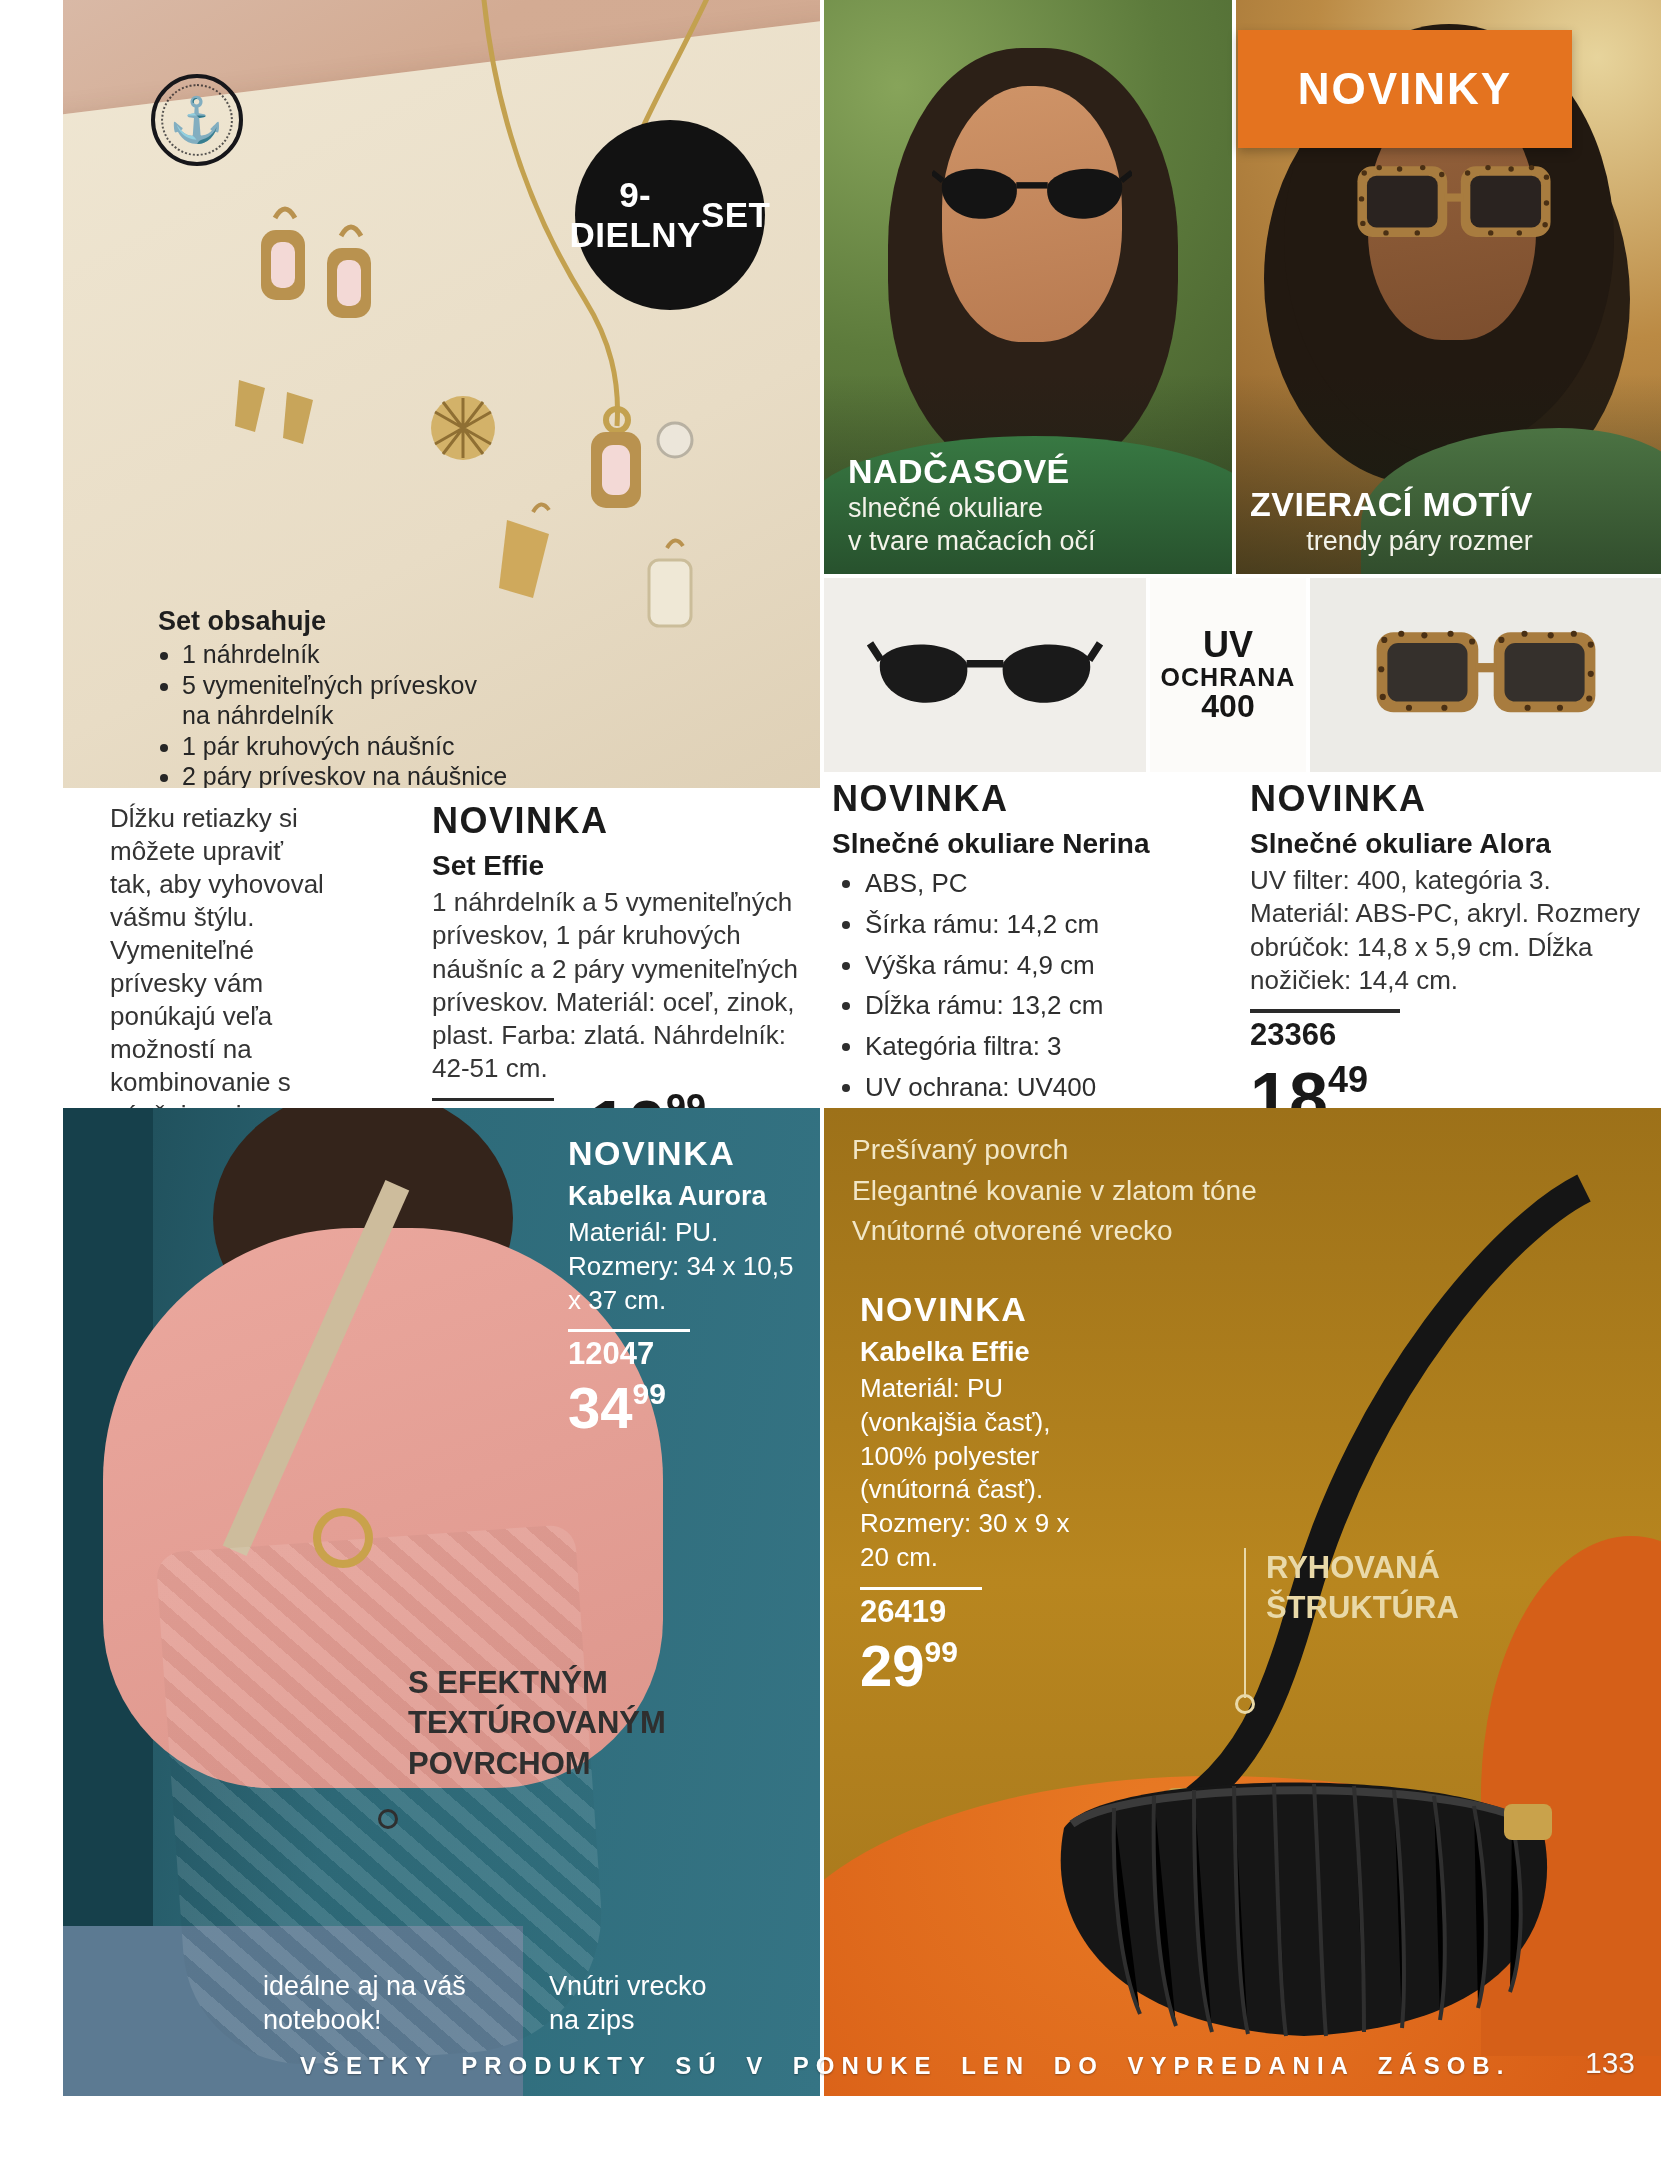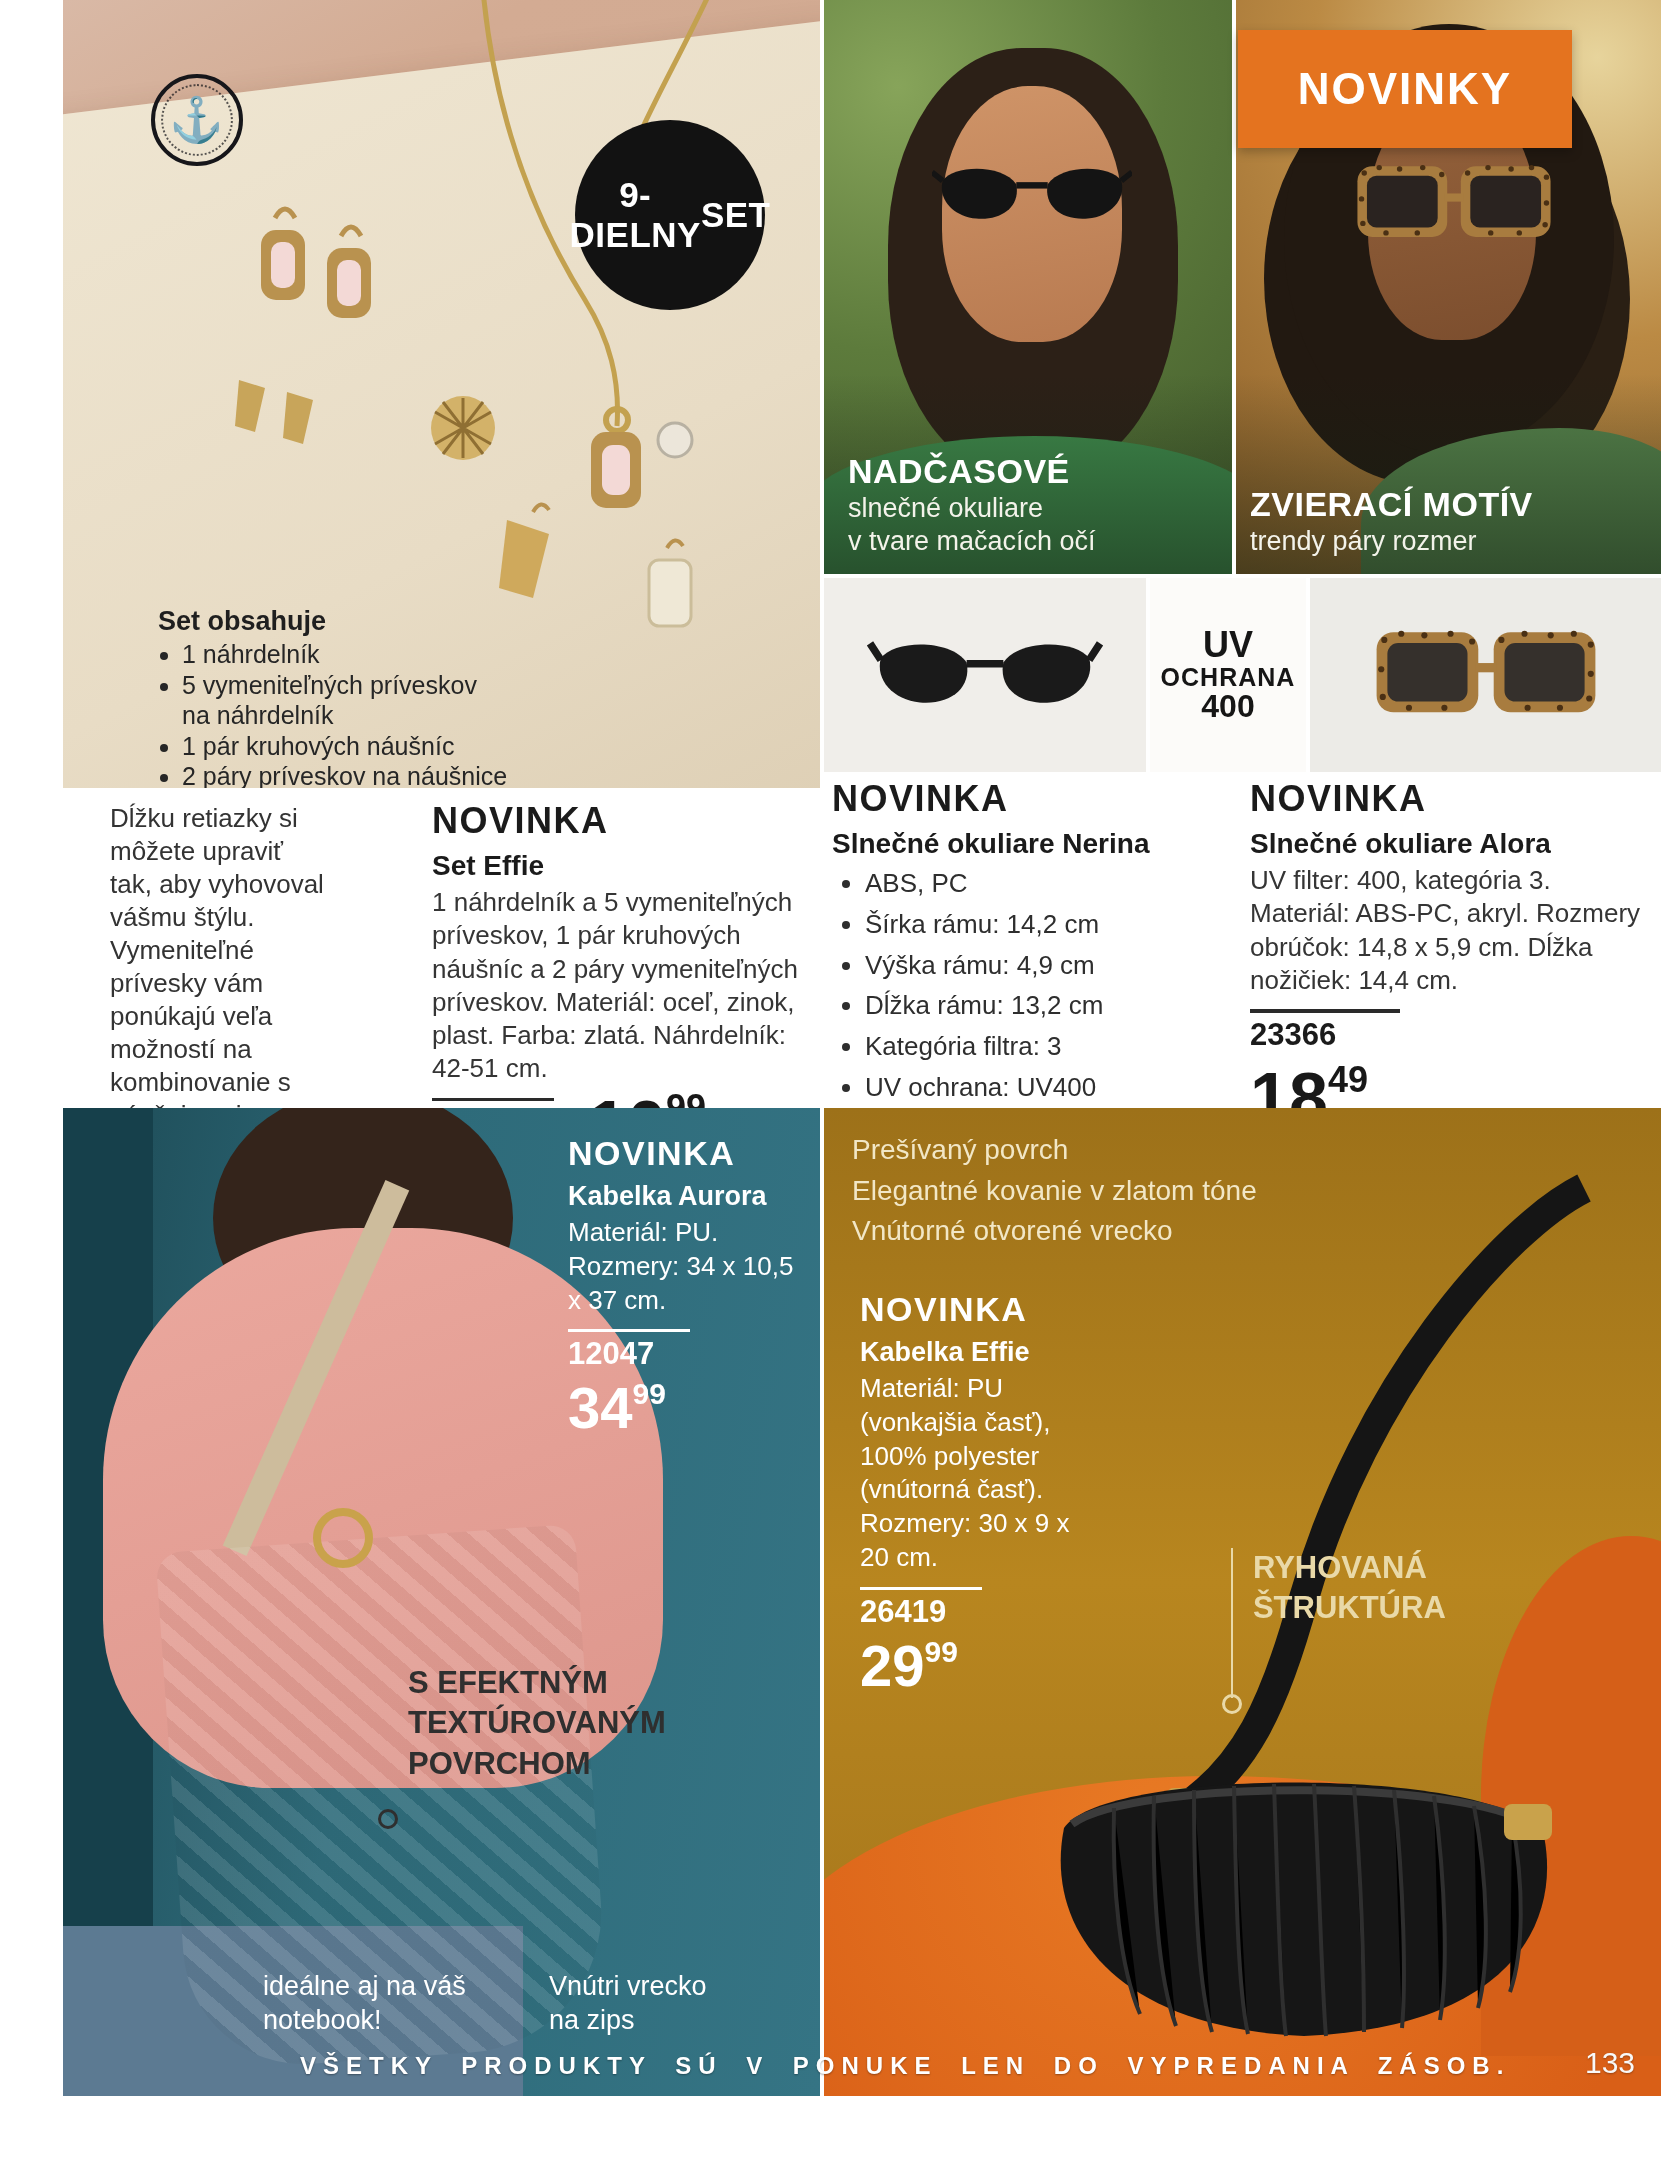--- a/index.html
+++ b/index.html
@@ -44,21 +44,21 @@
   
   .side-note{left:110px;top:802px;width:218px;font-size:26px;color:#333;line-height:1.27;}
   .effie-set{left:432px;top:800px;width:396px;}
   .code-price-row{display:flex;align-items:flex-start;}
   .code-price-row .price{margin-left:70px;margin-top:-14px;}
 
   
   .model-a{left:824px;top:0;width:408px;height:574px;
     background:radial-gradient(circle at 18% 15%,#87a45a 0%,#5d7b3c 45%,#41592b 100%);}
   .model-b{left:1236px;top:0;width:425px;height:574px;
-    background:radial-gradient(circle at 85% 10%,#e7d49c 0%,#bb8a44 45%,#8a5d28 100%);}
+    background:radial-gradient(circle at 85% 10%,#e7d49c 0%,#bb8a44 45%,#8a5d28 100%);text-align:right;}
   .hair-a{position:absolute;left:64px;top:48px;width:290px;height:430px;border-radius:46%;
     background:#2c2017;}
   .face-a{position:absolute;left:118px;top:86px;width:180px;height:256px;border-radius:48% 48% 44% 44%;
     background:linear-gradient(170deg,#cf9468 0%,#b87a50 100%);}
   .top-a{position:absolute;left:-20px;bottom:-12px;width:460px;height:150px;border-radius:50% 50% 0 0;
     background:#3f8a4c;}
   .hair-b{position:absolute;left:48px;top:24px;width:330px;height:430px;border-radius:50%;
     background:#221911;box-shadow:-30px 40px 0 -10px #221911,30px 60px 0 -14px #2a1f14;}
   .face-b{position:absolute;left:132px;top:96px;width:168px;height:244px;border-radius:48% 48% 44% 44%;
     background:linear-gradient(170deg,#96633c 0%,#7c4e2e 100%);}
@@ -121,21 +121,21 @@
     background:linear-gradient(180deg,#9d7119 0%,#b8861f 48%,#a3741c 100%);}
   .chair{position:absolute;left:-60px;bottom:-140px;width:1000px;height:460px;border-radius:45% 55% 0 0;
     background:radial-gradient(circle at 40% 10%,#e87a24 0%,#d95f17 70%);}
   .chair2{position:absolute;right:-120px;bottom:40px;width:300px;height:520px;border-radius:50% 50% 0 0;
     background:#d55f18;}
   .effie-features{position:absolute;left:28px;top:22px;font-size:28px;line-height:1.45;color:#f2e7c6;}
   .effie-info{position:absolute;left:36px;top:182px;width:210px;}
   .effie-info .h-novinka{font-size:34px;}
   .effie-info .prod-name{font-size:27px;}
   .effie-info .body-text{font-size:26px;line-height:1.3;}
-  .callout-effie{left:407px;top:440px;width:260px;height:150px;}
+  .callout-effie{left:420px;top:440px;width:260px;height:150px;}
   .callout-effie .line{background:#e9d9a8;}
   .callout-effie .line:after{border-color:#e9d9a8;}
   .callout-effie .txt{color:#e9d9a8;}
 
   
   .footer-note{left:300px;top:2052px;font-weight:bold;font-size:24px;color:#ffffff;
     letter-spacing:7px;word-spacing:10px;text-shadow:0 1px 2px rgba(0,0,0,.35);}
   .page-number{left:1585px;top:2046px;font-size:30px;color:#f8f8f8;text-shadow:0 1px 2px rgba(0,0,0,.3);}
 </style>
 </head>

